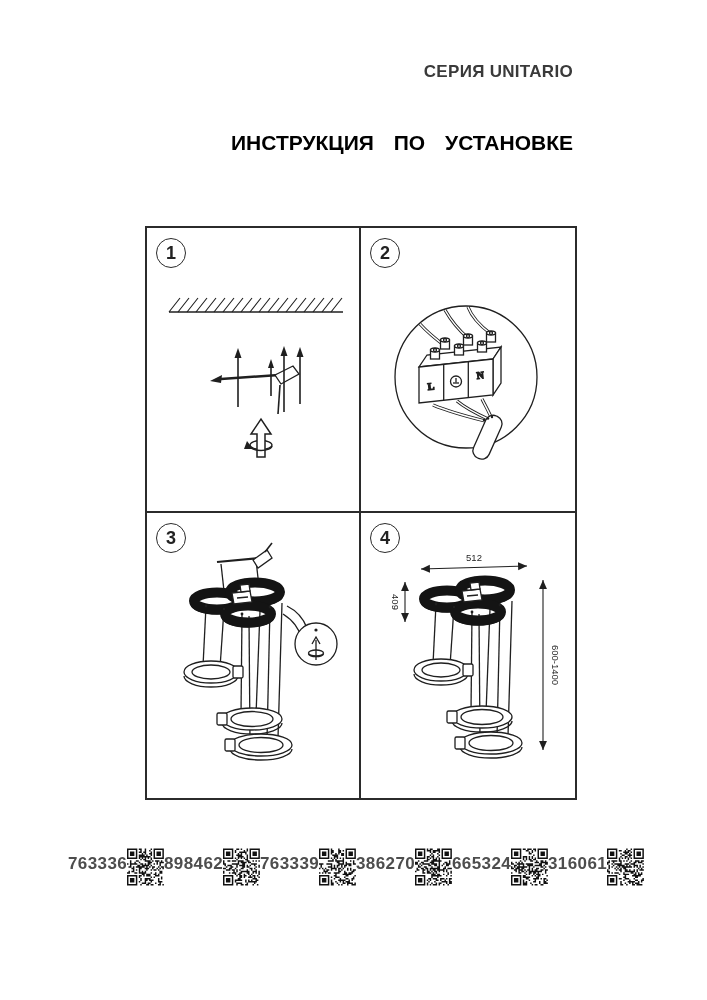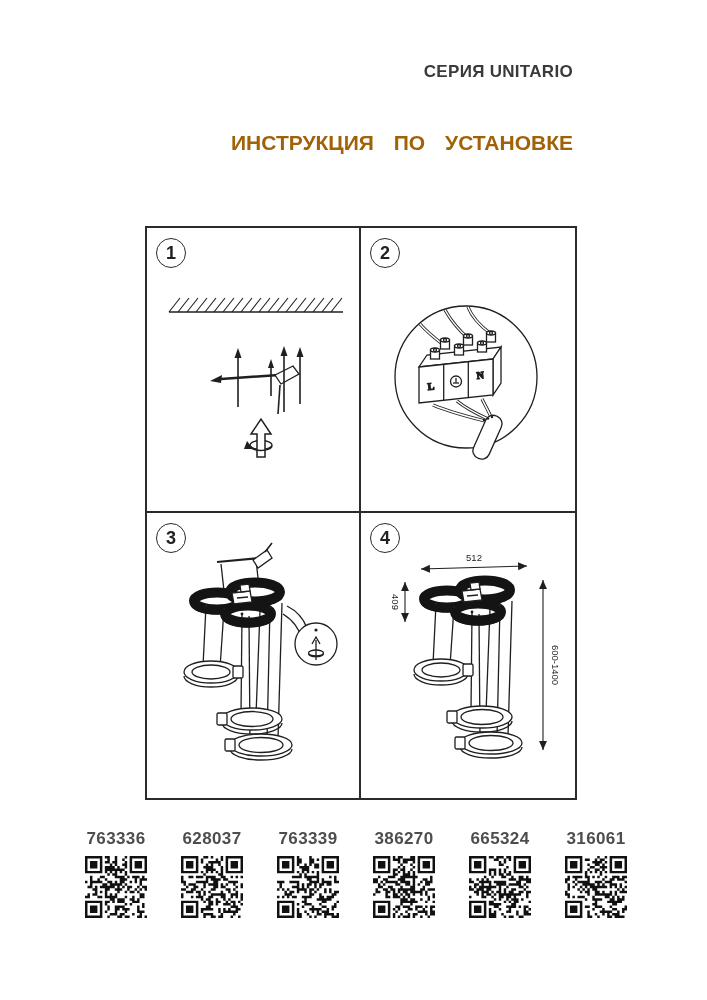--- a/index.html
+++ b/index.html
@@ -1,35 +1,35 @@
 <!DOCTYPE html>
 <html><head>
 <meta charset="utf-8">
 <style>
   html,body{margin:0;padding:0;background:#ffffff;}
   #page{position:relative;width:707px;height:1000px;background:#fff;overflow:hidden;
         font-family:"Liberation Sans",sans-serif;color:#363636;}
   .hdr{position:absolute;right:134px;top:58px;text-align:right;font-weight:bold;
        font-size:17px;line-height:28px;color:#3a3a3a;letter-spacing:.3px;}
   .title{position:absolute;right:134px;top:129px;width:342px;font-weight:bold;
-         font-size:21px;line-height:28px;color:#a16207;}
+         font-size:21px;line-height:28px;color:#000000;}
   .title div{text-align:justify;text-align-last:justify;white-space:nowrap;}
   .grid{position:absolute;left:145px;top:226px;width:428px;height:570px;
         border:2px solid #2b2b2b;display:grid;grid-template-columns:1fr 1fr;grid-template-rows:1fr 1fr;}
   .panel{position:relative;}
   .panel.cl{border-right:2px solid #2b2b2b;}
   .panel.rt{border-bottom:2px solid #2b2b2b;}
   .badge{position:absolute;left:9px;top:10px;width:28px;height:28px;border:1.7px solid #2b2b2b;
          border-radius:50%;display:flex;align-items:center;justify-content:center;
          font-size:18px;font-weight:bold;color:#222;background:#fff;z-index:2;}
   .panel > svg.draw{position:absolute;left:0;top:0;width:100%;height:100%;}
   .dim{font-size:9.5px;fill:#1f1f1f;font-family:"Liberation Sans",sans-serif;}
   .tlabel{font-size:10px;fill:#1f1f1f;font-weight:bold;font-family:"Liberation Serif",serif;}
   .artrow{position:absolute;left:68px;top:829px;width:576px;display:flex;}
-  .art{width:96px;display:flex;flex-direction:column;align-items:center;}
+  .art{width:96px;display:flex;flex-direction:row;align-items:center;}
   .anum{font-size:17px;font-weight:bold;color:#4d4d4d;letter-spacing:.4px;}
   .qr{width:62px;height:62px;margin-top:7px;}
   .hide{position:absolute;width:0;height:0;overflow:hidden;}
 </style>
 </head>
 <body>
 
 <div id="page">
 
   <svg class="hide" aria-hidden="true">
@@ -251,21 +251,21 @@
   </div>
 
   <div class="artrow">
     <div class="art">
       <div class="anum">763336</div>
       <svg class="qr" viewBox="0 0 62 62">
           <path d="M0.00 0.00h2.48v2.48h-2.48zM2.48 0.00h2.48v2.48h-2.48zM4.96 0.00h2.48v2.48h-2.48zM7.44 0.00h2.48v2.48h-2.48zM9.92 0.00h2.48v2.48h-2.48zM12.40 0.00h2.48v2.48h-2.48zM14.88 0.00h2.48v2.48h-2.48zM19.84 0.00h2.48v2.48h-2.48zM22.32 0.00h2.48v2.48h-2.48zM29.76 0.00h2.48v2.48h-2.48zM39.68 0.00h2.48v2.48h-2.48zM44.64 0.00h2.48v2.48h-2.48zM47.12 0.00h2.48v2.48h-2.48zM49.60 0.00h2.48v2.48h-2.48zM52.08 0.00h2.48v2.48h-2.48zM54.56 0.00h2.48v2.48h-2.48zM57.04 0.00h2.48v2.48h-2.48zM59.52 0.00h2.48v2.48h-2.48zM0.00 2.48h2.48v2.48h-2.48zM14.88 2.48h2.48v2.48h-2.48zM22.32 2.48h2.48v2.48h-2.48zM29.76 2.48h2.48v2.48h-2.48zM37.20 2.48h2.48v2.48h-2.48zM44.64 2.48h2.48v2.48h-2.48zM59.52 2.48h2.48v2.48h-2.48zM0.00 4.96h2.48v2.48h-2.48zM4.96 4.96h2.48v2.48h-2.48zM7.44 4.96h2.48v2.48h-2.48zM9.92 4.96h2.48v2.48h-2.48zM14.88 4.96h2.48v2.48h-2.48zM19.84 4.96h2.48v2.48h-2.48zM22.32 4.96h2.48v2.48h-2.48zM27.28 4.96h2.48v2.48h-2.48zM29.76 4.96h2.48v2.48h-2.48zM39.68 4.96h2.48v2.48h-2.48zM44.64 4.96h2.48v2.48h-2.48zM49.60 4.96h2.48v2.48h-2.48zM52.08 4.96h2.48v2.48h-2.48zM54.56 4.96h2.48v2.48h-2.48zM59.52 4.96h2.48v2.48h-2.48zM0.00 7.44h2.48v2.48h-2.48zM4.96 7.44h2.48v2.48h-2.48zM7.44 7.44h2.48v2.48h-2.48zM9.92 7.44h2.48v2.48h-2.48zM14.88 7.44h2.48v2.48h-2.48zM24.80 7.44h2.48v2.48h-2.48zM29.76 7.44h2.48v2.48h-2.48zM37.20 7.44h2.48v2.48h-2.48zM39.68 7.44h2.48v2.48h-2.48zM44.64 7.44h2.48v2.48h-2.48zM49.60 7.44h2.48v2.48h-2.48zM52.08 7.44h2.48v2.48h-2.48zM54.56 7.44h2.48v2.48h-2.48zM59.52 7.44h2.48v2.48h-2.48zM0.00 9.92h2.48v2.48h-2.48zM4.96 9.92h2.48v2.48h-2.48zM7.44 9.92h2.48v2.48h-2.48zM9.92 9.92h2.48v2.48h-2.48zM14.88 9.92h2.48v2.48h-2.48zM19.84 9.92h2.48v2.48h-2.48zM22.32 9.92h2.48v2.48h-2.48zM24.80 9.92h2.48v2.48h-2.48zM27.28 9.92h2.48v2.48h-2.48zM32.24 9.92h2.48v2.48h-2.48zM39.68 9.92h2.48v2.48h-2.48zM44.64 9.92h2.48v2.48h-2.48zM49.60 9.92h2.48v2.48h-2.48zM52.08 9.92h2.48v2.48h-2.48zM54.56 9.92h2.48v2.48h-2.48zM59.52 9.92h2.48v2.48h-2.48zM0.00 12.40h2.48v2.48h-2.48zM14.88 12.40h2.48v2.48h-2.48zM19.84 12.40h2.48v2.48h-2.48zM22.32 12.40h2.48v2.48h-2.48zM24.80 12.40h2.48v2.48h-2.48zM27.28 12.40h2.48v2.48h-2.48zM29.76 12.40h2.48v2.48h-2.48zM32.24 12.40h2.48v2.48h-2.48zM34.72 12.40h2.48v2.48h-2.48zM37.20 12.40h2.48v2.48h-2.48zM44.64 12.40h2.48v2.48h-2.48zM59.52 12.40h2.48v2.48h-2.48zM0.00 14.88h2.48v2.48h-2.48zM2.48 14.88h2.48v2.48h-2.48zM4.96 14.88h2.48v2.48h-2.48zM7.44 14.88h2.48v2.48h-2.48zM9.92 14.88h2.48v2.48h-2.48zM12.40 14.88h2.48v2.48h-2.48zM14.88 14.88h2.48v2.48h-2.48zM19.84 14.88h2.48v2.48h-2.48zM24.80 14.88h2.48v2.48h-2.48zM29.76 14.88h2.48v2.48h-2.48zM34.72 14.88h2.48v2.48h-2.48zM39.68 14.88h2.48v2.48h-2.48zM44.64 14.88h2.48v2.48h-2.48zM47.12 14.88h2.48v2.48h-2.48zM49.60 14.88h2.48v2.48h-2.48zM52.08 14.88h2.48v2.48h-2.48zM54.56 14.88h2.48v2.48h-2.48zM57.04 14.88h2.48v2.48h-2.48zM59.52 14.88h2.48v2.48h-2.48zM22.32 17.36h2.48v2.48h-2.48zM27.28 17.36h2.48v2.48h-2.48zM29.76 17.36h2.48v2.48h-2.48zM39.68 17.36h2.48v2.48h-2.48zM4.96 19.84h2.48v2.48h-2.48zM14.88 19.84h2.48v2.48h-2.48zM17.36 19.84h2.48v2.48h-2.48zM29.76 19.84h2.48v2.48h-2.48zM32.24 19.84h2.48v2.48h-2.48zM34.72 19.84h2.48v2.48h-2.48zM37.20 19.84h2.48v2.48h-2.48zM42.16 19.84h2.48v2.48h-2.48zM47.12 19.84h2.48v2.48h-2.48zM49.60 19.84h2.48v2.48h-2.48zM52.08 19.84h2.48v2.48h-2.48zM57.04 19.84h2.48v2.48h-2.48zM4.96 22.32h2.48v2.48h-2.48zM12.40 22.32h2.48v2.48h-2.48zM19.84 22.32h2.48v2.48h-2.48zM34.72 22.32h2.48v2.48h-2.48zM37.20 22.32h2.48v2.48h-2.48zM39.68 22.32h2.48v2.48h-2.48zM49.60 22.32h2.48v2.48h-2.48zM54.56 22.32h2.48v2.48h-2.48zM57.04 22.32h2.48v2.48h-2.48zM59.52 22.32h2.48v2.48h-2.48zM0.00 24.80h2.48v2.48h-2.48zM4.96 24.80h2.48v2.48h-2.48zM7.44 24.80h2.48v2.48h-2.48zM9.92 24.80h2.48v2.48h-2.48zM12.40 24.80h2.48v2.48h-2.48zM14.88 24.80h2.48v2.48h-2.48zM22.32 24.80h2.48v2.48h-2.48zM24.80 24.80h2.48v2.48h-2.48zM29.76 24.80h2.48v2.48h-2.48zM34.72 24.80h2.48v2.48h-2.48zM37.20 24.80h2.48v2.48h-2.48zM44.64 24.80h2.48v2.48h-2.48zM49.60 24.80h2.48v2.48h-2.48zM54.56 24.80h2.48v2.48h-2.48zM4.96 27.28h2.48v2.48h-2.48zM17.36 27.28h2.48v2.48h-2.48zM19.84 27.28h2.48v2.48h-2.48zM24.80 27.28h2.48v2.48h-2.48zM27.28 27.28h2.48v2.48h-2.48zM29.76 27.28h2.48v2.48h-2.48zM32.24 27.28h2.48v2.48h-2.48zM34.72 27.28h2.48v2.48h-2.48zM39.68 27.28h2.48v2.48h-2.48zM54.56 27.28h2.48v2.48h-2.48zM2.48 29.76h2.48v2.48h-2.48zM4.96 29.76h2.48v2.48h-2.48zM9.92 29.76h2.48v2.48h-2.48zM14.88 29.76h2.48v2.48h-2.48zM17.36 29.76h2.48v2.48h-2.48zM19.84 29.76h2.48v2.48h-2.48zM22.32 29.76h2.48v2.48h-2.48zM24.80 29.76h2.48v2.48h-2.48zM27.28 29.76h2.48v2.48h-2.48zM32.24 29.76h2.48v2.48h-2.48zM37.20 29.76h2.48v2.48h-2.48zM42.16 29.76h2.48v2.48h-2.48zM44.64 29.76h2.48v2.48h-2.48zM52.08 29.76h2.48v2.48h-2.48zM57.04 29.76h2.48v2.48h-2.48zM59.52 29.76h2.48v2.48h-2.48zM7.44 32.24h2.48v2.48h-2.48zM9.92 32.24h2.48v2.48h-2.48zM19.84 32.24h2.48v2.48h-2.48zM22.32 32.24h2.48v2.48h-2.48zM29.76 32.24h2.48v2.48h-2.48zM32.24 32.24h2.48v2.48h-2.48zM34.72 32.24h2.48v2.48h-2.48zM42.16 32.24h2.48v2.48h-2.48zM49.60 32.24h2.48v2.48h-2.48zM54.56 32.24h2.48v2.48h-2.48zM59.52 32.24h2.48v2.48h-2.48zM9.92 34.72h2.48v2.48h-2.48zM14.88 34.72h2.48v2.48h-2.48zM19.84 34.72h2.48v2.48h-2.48zM32.24 34.72h2.48v2.48h-2.48zM39.68 34.72h2.48v2.48h-2.48zM44.64 34.72h2.48v2.48h-2.48zM47.12 34.72h2.48v2.48h-2.48zM52.08 34.72h2.48v2.48h-2.48zM2.48 37.20h2.48v2.48h-2.48zM7.44 37.20h2.48v2.48h-2.48zM9.92 37.20h2.48v2.48h-2.48zM19.84 37.20h2.48v2.48h-2.48zM24.80 37.20h2.48v2.48h-2.48zM29.76 37.20h2.48v2.48h-2.48zM54.56 37.20h2.48v2.48h-2.48zM57.04 37.20h2.48v2.48h-2.48zM0.00 39.68h2.48v2.48h-2.48zM2.48 39.68h2.48v2.48h-2.48zM12.40 39.68h2.48v2.48h-2.48zM14.88 39.68h2.48v2.48h-2.48zM19.84 39.68h2.48v2.48h-2.48zM22.32 39.68h2.48v2.48h-2.48zM24.80 39.68h2.48v2.48h-2.48zM27.28 39.68h2.48v2.48h-2.48zM29.76 39.68h2.48v2.48h-2.48zM39.68 39.68h2.48v2.48h-2.48zM47.12 39.68h2.48v2.48h-2.48zM54.56 39.68h2.48v2.48h-2.48zM57.04 39.68h2.48v2.48h-2.48zM24.80 42.16h2.48v2.48h-2.48zM27.28 42.16h2.48v2.48h-2.48zM32.24 42.16h2.48v2.48h-2.48zM34.72 42.16h2.48v2.48h-2.48zM37.20 42.16h2.48v2.48h-2.48zM44.64 42.16h2.48v2.48h-2.48zM47.12 42.16h2.48v2.48h-2.48zM52.08 42.16h2.48v2.48h-2.48zM0.00 44.64h2.48v2.48h-2.48zM2.48 44.64h2.48v2.48h-2.48zM4.96 44.64h2.48v2.48h-2.48zM7.44 44.64h2.48v2.48h-2.48zM9.92 44.64h2.48v2.48h-2.48zM12.40 44.64h2.48v2.48h-2.48zM14.88 44.64h2.48v2.48h-2.48zM19.84 44.64h2.48v2.48h-2.48zM22.32 44.64h2.48v2.48h-2.48zM27.28 44.64h2.48v2.48h-2.48zM32.24 44.64h2.48v2.48h-2.48zM34.72 44.64h2.48v2.48h-2.48zM37.20 44.64h2.48v2.48h-2.48zM47.12 44.64h2.48v2.48h-2.48zM49.60 44.64h2.48v2.48h-2.48zM52.08 44.64h2.48v2.48h-2.48zM0.00 47.12h2.48v2.48h-2.48zM14.88 47.12h2.48v2.48h-2.48zM19.84 47.12h2.48v2.48h-2.48zM39.68 47.12h2.48v2.48h-2.48zM44.64 47.12h2.48v2.48h-2.48zM57.04 47.12h2.48v2.48h-2.48zM0.00 49.60h2.48v2.48h-2.48zM4.96 49.60h2.48v2.48h-2.48zM7.44 49.60h2.48v2.48h-2.48zM9.92 49.60h2.48v2.48h-2.48zM14.88 49.60h2.48v2.48h-2.48zM22.32 49.60h2.48v2.48h-2.48zM29.76 49.60h2.48v2.48h-2.48zM32.24 49.60h2.48v2.48h-2.48zM34.72 49.60h2.48v2.48h-2.48zM37.20 49.60h2.48v2.48h-2.48zM52.08 49.60h2.48v2.48h-2.48zM57.04 49.60h2.48v2.48h-2.48zM0.00 52.08h2.48v2.48h-2.48zM4.96 52.08h2.48v2.48h-2.48zM7.44 52.08h2.48v2.48h-2.48zM9.92 52.08h2.48v2.48h-2.48zM14.88 52.08h2.48v2.48h-2.48zM22.32 52.08h2.48v2.48h-2.48zM29.76 52.08h2.48v2.48h-2.48zM32.24 52.08h2.48v2.48h-2.48zM37.20 52.08h2.48v2.48h-2.48zM39.68 52.08h2.48v2.48h-2.48zM42.16 52.08h2.48v2.48h-2.48zM52.08 52.08h2.48v2.48h-2.48zM0.00 54.56h2.48v2.48h-2.48zM4.96 54.56h2.48v2.48h-2.48zM7.44 54.56h2.48v2.48h-2.48zM9.92 54.56h2.48v2.48h-2.48zM14.88 54.56h2.48v2.48h-2.48zM19.84 54.56h2.48v2.48h-2.48zM29.76 54.56h2.48v2.48h-2.48zM39.68 54.56h2.48v2.48h-2.48zM52.08 54.56h2.48v2.48h-2.48zM54.56 54.56h2.48v2.48h-2.48zM57.04 54.56h2.48v2.48h-2.48zM0.00 57.04h2.48v2.48h-2.48zM14.88 57.04h2.48v2.48h-2.48zM24.80 57.04h2.48v2.48h-2.48zM27.28 57.04h2.48v2.48h-2.48zM29.76 57.04h2.48v2.48h-2.48zM34.72 57.04h2.48v2.48h-2.48zM37.20 57.04h2.48v2.48h-2.48zM47.12 57.04h2.48v2.48h-2.48zM54.56 57.04h2.48v2.48h-2.48zM0.00 59.52h2.48v2.48h-2.48zM2.48 59.52h2.48v2.48h-2.48zM4.96 59.52h2.48v2.48h-2.48zM7.44 59.52h2.48v2.48h-2.48zM9.92 59.52h2.48v2.48h-2.48zM12.40 59.52h2.48v2.48h-2.48zM14.88 59.52h2.48v2.48h-2.48zM22.32 59.52h2.48v2.48h-2.48zM32.24 59.52h2.48v2.48h-2.48zM34.72 59.52h2.48v2.48h-2.48zM39.68 59.52h2.48v2.48h-2.48zM42.16 59.52h2.48v2.48h-2.48zM52.08 59.52h2.48v2.48h-2.48zM54.56 59.52h2.48v2.48h-2.48zM59.52 59.52h2.48v2.48h-2.48z" fill="#111111"></path>
         </svg>
     </div>
     <div class="art">
-      <div class="anum">628037</div>
+      <div class="anum">898462</div>
       <svg class="qr" viewBox="0 0 62 62">
           <path d="M0.00 0.00h2.48v2.48h-2.48zM2.48 0.00h2.48v2.48h-2.48zM4.96 0.00h2.48v2.48h-2.48zM7.44 0.00h2.48v2.48h-2.48zM9.92 0.00h2.48v2.48h-2.48zM12.40 0.00h2.48v2.48h-2.48zM14.88 0.00h2.48v2.48h-2.48zM22.32 0.00h2.48v2.48h-2.48zM24.80 0.00h2.48v2.48h-2.48zM29.76 0.00h2.48v2.48h-2.48zM39.68 0.00h2.48v2.48h-2.48zM44.64 0.00h2.48v2.48h-2.48zM47.12 0.00h2.48v2.48h-2.48zM49.60 0.00h2.48v2.48h-2.48zM52.08 0.00h2.48v2.48h-2.48zM54.56 0.00h2.48v2.48h-2.48zM57.04 0.00h2.48v2.48h-2.48zM59.52 0.00h2.48v2.48h-2.48zM0.00 2.48h2.48v2.48h-2.48zM14.88 2.48h2.48v2.48h-2.48zM19.84 2.48h2.48v2.48h-2.48zM34.72 2.48h2.48v2.48h-2.48zM39.68 2.48h2.48v2.48h-2.48zM44.64 2.48h2.48v2.48h-2.48zM59.52 2.48h2.48v2.48h-2.48zM0.00 4.96h2.48v2.48h-2.48zM4.96 4.96h2.48v2.48h-2.48zM7.44 4.96h2.48v2.48h-2.48zM9.92 4.96h2.48v2.48h-2.48zM14.88 4.96h2.48v2.48h-2.48zM19.84 4.96h2.48v2.48h-2.48zM27.28 4.96h2.48v2.48h-2.48zM29.76 4.96h2.48v2.48h-2.48zM32.24 4.96h2.48v2.48h-2.48zM34.72 4.96h2.48v2.48h-2.48zM37.20 4.96h2.48v2.48h-2.48zM44.64 4.96h2.48v2.48h-2.48zM49.60 4.96h2.48v2.48h-2.48zM52.08 4.96h2.48v2.48h-2.48zM54.56 4.96h2.48v2.48h-2.48zM59.52 4.96h2.48v2.48h-2.48zM0.00 7.44h2.48v2.48h-2.48zM4.96 7.44h2.48v2.48h-2.48zM7.44 7.44h2.48v2.48h-2.48zM9.92 7.44h2.48v2.48h-2.48zM14.88 7.44h2.48v2.48h-2.48zM24.80 7.44h2.48v2.48h-2.48zM29.76 7.44h2.48v2.48h-2.48zM37.20 7.44h2.48v2.48h-2.48zM44.64 7.44h2.48v2.48h-2.48zM49.60 7.44h2.48v2.48h-2.48zM52.08 7.44h2.48v2.48h-2.48zM54.56 7.44h2.48v2.48h-2.48zM59.52 7.44h2.48v2.48h-2.48zM0.00 9.92h2.48v2.48h-2.48zM4.96 9.92h2.48v2.48h-2.48zM7.44 9.92h2.48v2.48h-2.48zM9.92 9.92h2.48v2.48h-2.48zM14.88 9.92h2.48v2.48h-2.48zM22.32 9.92h2.48v2.48h-2.48zM24.80 9.92h2.48v2.48h-2.48zM27.28 9.92h2.48v2.48h-2.48zM29.76 9.92h2.48v2.48h-2.48zM39.68 9.92h2.48v2.48h-2.48zM44.64 9.92h2.48v2.48h-2.48zM49.60 9.92h2.48v2.48h-2.48zM52.08 9.92h2.48v2.48h-2.48zM54.56 9.92h2.48v2.48h-2.48zM59.52 9.92h2.48v2.48h-2.48zM0.00 12.40h2.48v2.48h-2.48zM14.88 12.40h2.48v2.48h-2.48zM24.80 12.40h2.48v2.48h-2.48zM27.28 12.40h2.48v2.48h-2.48zM29.76 12.40h2.48v2.48h-2.48zM32.24 12.40h2.48v2.48h-2.48zM39.68 12.40h2.48v2.48h-2.48zM44.64 12.40h2.48v2.48h-2.48zM59.52 12.40h2.48v2.48h-2.48zM0.00 14.88h2.48v2.48h-2.48zM2.48 14.88h2.48v2.48h-2.48zM4.96 14.88h2.48v2.48h-2.48zM7.44 14.88h2.48v2.48h-2.48zM9.92 14.88h2.48v2.48h-2.48zM12.40 14.88h2.48v2.48h-2.48zM14.88 14.88h2.48v2.48h-2.48zM19.84 14.88h2.48v2.48h-2.48zM24.80 14.88h2.48v2.48h-2.48zM29.76 14.88h2.48v2.48h-2.48zM34.72 14.88h2.48v2.48h-2.48zM39.68 14.88h2.48v2.48h-2.48zM44.64 14.88h2.48v2.48h-2.48zM47.12 14.88h2.48v2.48h-2.48zM49.60 14.88h2.48v2.48h-2.48zM52.08 14.88h2.48v2.48h-2.48zM54.56 14.88h2.48v2.48h-2.48zM57.04 14.88h2.48v2.48h-2.48zM59.52 14.88h2.48v2.48h-2.48zM22.32 17.36h2.48v2.48h-2.48zM37.20 17.36h2.48v2.48h-2.48zM39.68 17.36h2.48v2.48h-2.48zM0.00 19.84h2.48v2.48h-2.48zM7.44 19.84h2.48v2.48h-2.48zM9.92 19.84h2.48v2.48h-2.48zM14.88 19.84h2.48v2.48h-2.48zM17.36 19.84h2.48v2.48h-2.48zM19.84 19.84h2.48v2.48h-2.48zM24.80 19.84h2.48v2.48h-2.48zM27.28 19.84h2.48v2.48h-2.48zM29.76 19.84h2.48v2.48h-2.48zM32.24 19.84h2.48v2.48h-2.48zM39.68 19.84h2.48v2.48h-2.48zM42.16 19.84h2.48v2.48h-2.48zM49.60 19.84h2.48v2.48h-2.48zM54.56 19.84h2.48v2.48h-2.48zM59.52 19.84h2.48v2.48h-2.48zM0.00 22.32h2.48v2.48h-2.48zM24.80 22.32h2.48v2.48h-2.48zM29.76 22.32h2.48v2.48h-2.48zM32.24 22.32h2.48v2.48h-2.48zM34.72 22.32h2.48v2.48h-2.48zM37.20 22.32h2.48v2.48h-2.48zM42.16 22.32h2.48v2.48h-2.48zM44.64 22.32h2.48v2.48h-2.48zM0.00 24.80h2.48v2.48h-2.48zM2.48 24.80h2.48v2.48h-2.48zM14.88 24.80h2.48v2.48h-2.48zM17.36 24.80h2.48v2.48h-2.48zM19.84 24.80h2.48v2.48h-2.48zM22.32 24.80h2.48v2.48h-2.48zM24.80 24.80h2.48v2.48h-2.48zM32.24 24.80h2.48v2.48h-2.48zM34.72 24.80h2.48v2.48h-2.48zM47.12 24.80h2.48v2.48h-2.48zM49.60 24.80h2.48v2.48h-2.48zM52.08 24.80h2.48v2.48h-2.48zM54.56 24.80h2.48v2.48h-2.48zM2.48 27.28h2.48v2.48h-2.48zM7.44 27.28h2.48v2.48h-2.48zM9.92 27.28h2.48v2.48h-2.48zM12.40 27.28h2.48v2.48h-2.48zM22.32 27.28h2.48v2.48h-2.48zM27.28 27.28h2.48v2.48h-2.48zM29.76 27.28h2.48v2.48h-2.48zM32.24 27.28h2.48v2.48h-2.48zM34.72 27.28h2.48v2.48h-2.48zM39.68 27.28h2.48v2.48h-2.48zM44.64 27.28h2.48v2.48h-2.48zM52.08 27.28h2.48v2.48h-2.48zM59.52 27.28h2.48v2.48h-2.48zM4.96 29.76h2.48v2.48h-2.48zM12.40 29.76h2.48v2.48h-2.48zM14.88 29.76h2.48v2.48h-2.48zM22.32 29.76h2.48v2.48h-2.48zM32.24 29.76h2.48v2.48h-2.48zM34.72 29.76h2.48v2.48h-2.48zM39.68 29.76h2.48v2.48h-2.48zM42.16 29.76h2.48v2.48h-2.48zM54.56 29.76h2.48v2.48h-2.48zM59.52 29.76h2.48v2.48h-2.48zM0.00 32.24h2.48v2.48h-2.48zM2.48 32.24h2.48v2.48h-2.48zM9.92 32.24h2.48v2.48h-2.48zM12.40 32.24h2.48v2.48h-2.48zM19.84 32.24h2.48v2.48h-2.48zM29.76 32.24h2.48v2.48h-2.48zM32.24 32.24h2.48v2.48h-2.48zM44.64 32.24h2.48v2.48h-2.48zM47.12 32.24h2.48v2.48h-2.48zM52.08 32.24h2.48v2.48h-2.48zM4.96 34.72h2.48v2.48h-2.48zM7.44 34.72h2.48v2.48h-2.48zM9.92 34.72h2.48v2.48h-2.48zM14.88 34.72h2.48v2.48h-2.48zM17.36 34.72h2.48v2.48h-2.48zM22.32 34.72h2.48v2.48h-2.48zM27.28 34.72h2.48v2.48h-2.48zM39.68 34.72h2.48v2.48h-2.48zM47.12 34.72h2.48v2.48h-2.48zM54.56 34.72h2.48v2.48h-2.48zM0.00 37.20h2.48v2.48h-2.48zM17.36 37.20h2.48v2.48h-2.48zM22.32 37.20h2.48v2.48h-2.48zM29.76 37.20h2.48v2.48h-2.48zM32.24 37.20h2.48v2.48h-2.48zM34.72 37.20h2.48v2.48h-2.48zM37.20 37.20h2.48v2.48h-2.48zM39.68 37.20h2.48v2.48h-2.48zM42.16 37.20h2.48v2.48h-2.48zM49.60 37.20h2.48v2.48h-2.48zM52.08 37.20h2.48v2.48h-2.48zM54.56 37.20h2.48v2.48h-2.48zM59.52 37.20h2.48v2.48h-2.48zM0.00 39.68h2.48v2.48h-2.48zM9.92 39.68h2.48v2.48h-2.48zM14.88 39.68h2.48v2.48h-2.48zM17.36 39.68h2.48v2.48h-2.48zM19.84 39.68h2.48v2.48h-2.48zM27.28 39.68h2.48v2.48h-2.48zM29.76 39.68h2.48v2.48h-2.48zM39.68 39.68h2.48v2.48h-2.48zM42.16 39.68h2.48v2.48h-2.48zM49.60 39.68h2.48v2.48h-2.48zM54.56 39.68h2.48v2.48h-2.48zM59.52 39.68h2.48v2.48h-2.48zM19.84 42.16h2.48v2.48h-2.48zM24.80 42.16h2.48v2.48h-2.48zM27.28 42.16h2.48v2.48h-2.48zM34.72 42.16h2.48v2.48h-2.48zM42.16 42.16h2.48v2.48h-2.48zM47.12 42.16h2.48v2.48h-2.48zM59.52 42.16h2.48v2.48h-2.48zM0.00 44.64h2.48v2.48h-2.48zM2.48 44.64h2.48v2.48h-2.48zM4.96 44.64h2.48v2.48h-2.48zM7.44 44.64h2.48v2.48h-2.48zM9.92 44.64h2.48v2.48h-2.48zM12.40 44.64h2.48v2.48h-2.48zM14.88 44.64h2.48v2.48h-2.48zM22.32 44.64h2.48v2.48h-2.48zM27.28 44.64h2.48v2.48h-2.48zM29.76 44.64h2.48v2.48h-2.48zM34.72 44.64h2.48v2.48h-2.48zM37.20 44.64h2.48v2.48h-2.48zM44.64 44.64h2.48v2.48h-2.48zM49.60 44.64h2.48v2.48h-2.48zM52.08 44.64h2.48v2.48h-2.48zM57.04 44.64h2.48v2.48h-2.48zM0.00 47.12h2.48v2.48h-2.48zM14.88 47.12h2.48v2.48h-2.48zM27.28 47.12h2.48v2.48h-2.48zM29.76 47.12h2.48v2.48h-2.48zM34.72 47.12h2.48v2.48h-2.48zM42.16 47.12h2.48v2.48h-2.48zM44.64 47.12h2.48v2.48h-2.48zM47.12 47.12h2.48v2.48h-2.48zM52.08 47.12h2.48v2.48h-2.48zM59.52 47.12h2.48v2.48h-2.48zM0.00 49.60h2.48v2.48h-2.48zM4.96 49.60h2.48v2.48h-2.48zM7.44 49.60h2.48v2.48h-2.48zM9.92 49.60h2.48v2.48h-2.48zM14.88 49.60h2.48v2.48h-2.48zM24.80 49.60h2.48v2.48h-2.48zM27.28 49.60h2.48v2.48h-2.48zM49.60 49.60h2.48v2.48h-2.48zM52.08 49.60h2.48v2.48h-2.48zM54.56 49.60h2.48v2.48h-2.48zM0.00 52.08h2.48v2.48h-2.48zM4.96 52.08h2.48v2.48h-2.48zM7.44 52.08h2.48v2.48h-2.48zM9.92 52.08h2.48v2.48h-2.48zM14.88 52.08h2.48v2.48h-2.48zM19.84 52.08h2.48v2.48h-2.48zM22.32 52.08h2.48v2.48h-2.48zM24.80 52.08h2.48v2.48h-2.48zM27.28 52.08h2.48v2.48h-2.48zM29.76 52.08h2.48v2.48h-2.48zM37.20 52.08h2.48v2.48h-2.48zM42.16 52.08h2.48v2.48h-2.48zM47.12 52.08h2.48v2.48h-2.48zM54.56 52.08h2.48v2.48h-2.48zM57.04 52.08h2.48v2.48h-2.48zM0.00 54.56h2.48v2.48h-2.48zM4.96 54.56h2.48v2.48h-2.48zM7.44 54.56h2.48v2.48h-2.48zM9.92 54.56h2.48v2.48h-2.48zM14.88 54.56h2.48v2.48h-2.48zM19.84 54.56h2.48v2.48h-2.48zM37.20 54.56h2.48v2.48h-2.48zM42.16 54.56h2.48v2.48h-2.48zM44.64 54.56h2.48v2.48h-2.48zM47.12 54.56h2.48v2.48h-2.48zM49.60 54.56h2.48v2.48h-2.48zM52.08 54.56h2.48v2.48h-2.48zM54.56 54.56h2.48v2.48h-2.48zM0.00 57.04h2.48v2.48h-2.48zM14.88 57.04h2.48v2.48h-2.48zM22.32 57.04h2.48v2.48h-2.48zM24.80 57.04h2.48v2.48h-2.48zM27.28 57.04h2.48v2.48h-2.48zM29.76 57.04h2.48v2.48h-2.48zM39.68 57.04h2.48v2.48h-2.48zM52.08 57.04h2.48v2.48h-2.48zM0.00 59.52h2.48v2.48h-2.48zM2.48 59.52h2.48v2.48h-2.48zM4.96 59.52h2.48v2.48h-2.48zM7.44 59.52h2.48v2.48h-2.48zM9.92 59.52h2.48v2.48h-2.48zM12.40 59.52h2.48v2.48h-2.48zM14.88 59.52h2.48v2.48h-2.48zM22.32 59.52h2.48v2.48h-2.48zM29.76 59.52h2.48v2.48h-2.48zM32.24 59.52h2.48v2.48h-2.48zM37.20 59.52h2.48v2.48h-2.48zM39.68 59.52h2.48v2.48h-2.48zM49.60 59.52h2.48v2.48h-2.48zM57.04 59.52h2.48v2.48h-2.48z" fill="#111111"></path>
         </svg>
     </div>
     <div class="art">
       <div class="anum">763339</div>
       <svg class="qr" viewBox="0 0 62 62">
           <path d="M0.00 0.00h2.48v2.48h-2.48zM2.48 0.00h2.48v2.48h-2.48zM4.96 0.00h2.48v2.48h-2.48zM7.44 0.00h2.48v2.48h-2.48zM9.92 0.00h2.48v2.48h-2.48zM12.40 0.00h2.48v2.48h-2.48zM14.88 0.00h2.48v2.48h-2.48zM19.84 0.00h2.48v2.48h-2.48zM32.24 0.00h2.48v2.48h-2.48zM44.64 0.00h2.48v2.48h-2.48zM47.12 0.00h2.48v2.48h-2.48zM49.60 0.00h2.48v2.48h-2.48zM52.08 0.00h2.48v2.48h-2.48zM54.56 0.00h2.48v2.48h-2.48zM57.04 0.00h2.48v2.48h-2.48zM59.52 0.00h2.48v2.48h-2.48zM0.00 2.48h2.48v2.48h-2.48zM14.88 2.48h2.48v2.48h-2.48zM19.84 2.48h2.48v2.48h-2.48zM22.32 2.48h2.48v2.48h-2.48zM32.24 2.48h2.48v2.48h-2.48zM34.72 2.48h2.48v2.48h-2.48zM39.68 2.48h2.48v2.48h-2.48zM44.64 2.48h2.48v2.48h-2.48zM59.52 2.48h2.48v2.48h-2.48zM0.00 4.96h2.48v2.48h-2.48zM4.96 4.96h2.48v2.48h-2.48zM7.44 4.96h2.48v2.48h-2.48zM9.92 4.96h2.48v2.48h-2.48zM14.88 4.96h2.48v2.48h-2.48zM19.84 4.96h2.48v2.48h-2.48zM22.32 4.96h2.48v2.48h-2.48zM32.24 4.96h2.48v2.48h-2.48zM34.72 4.96h2.48v2.48h-2.48zM44.64 4.96h2.48v2.48h-2.48zM49.60 4.96h2.48v2.48h-2.48zM52.08 4.96h2.48v2.48h-2.48zM54.56 4.96h2.48v2.48h-2.48zM59.52 4.96h2.48v2.48h-2.48zM0.00 7.44h2.48v2.48h-2.48zM4.96 7.44h2.48v2.48h-2.48zM7.44 7.44h2.48v2.48h-2.48zM9.92 7.44h2.48v2.48h-2.48zM14.88 7.44h2.48v2.48h-2.48zM19.84 7.44h2.48v2.48h-2.48zM27.28 7.44h2.48v2.48h-2.48zM32.24 7.44h2.48v2.48h-2.48zM37.20 7.44h2.48v2.48h-2.48zM39.68 7.44h2.48v2.48h-2.48zM44.64 7.44h2.48v2.48h-2.48zM49.60 7.44h2.48v2.48h-2.48zM52.08 7.44h2.48v2.48h-2.48zM54.56 7.44h2.48v2.48h-2.48zM59.52 7.44h2.48v2.48h-2.48zM0.00 9.92h2.48v2.48h-2.48zM4.96 9.92h2.48v2.48h-2.48zM7.44 9.92h2.48v2.48h-2.48zM9.92 9.92h2.48v2.48h-2.48zM14.88 9.92h2.48v2.48h-2.48zM22.32 9.92h2.48v2.48h-2.48zM24.80 9.92h2.48v2.48h-2.48zM27.28 9.92h2.48v2.48h-2.48zM29.76 9.92h2.48v2.48h-2.48zM37.20 9.92h2.48v2.48h-2.48zM39.68 9.92h2.48v2.48h-2.48zM44.64 9.92h2.48v2.48h-2.48zM49.60 9.92h2.48v2.48h-2.48zM52.08 9.92h2.48v2.48h-2.48zM54.56 9.92h2.48v2.48h-2.48zM59.52 9.92h2.48v2.48h-2.48zM0.00 12.40h2.48v2.48h-2.48zM14.88 12.40h2.48v2.48h-2.48zM24.80 12.40h2.48v2.48h-2.48zM27.28 12.40h2.48v2.48h-2.48zM29.76 12.40h2.48v2.48h-2.48zM44.64 12.40h2.48v2.48h-2.48zM59.52 12.40h2.48v2.48h-2.48zM0.00 14.88h2.48v2.48h-2.48zM2.48 14.88h2.48v2.48h-2.48zM4.96 14.88h2.48v2.48h-2.48zM7.44 14.88h2.48v2.48h-2.48zM9.92 14.88h2.48v2.48h-2.48zM12.40 14.88h2.48v2.48h-2.48zM14.88 14.88h2.48v2.48h-2.48zM19.84 14.88h2.48v2.48h-2.48zM24.80 14.88h2.48v2.48h-2.48zM29.76 14.88h2.48v2.48h-2.48zM34.72 14.88h2.48v2.48h-2.48zM39.68 14.88h2.48v2.48h-2.48zM44.64 14.88h2.48v2.48h-2.48zM47.12 14.88h2.48v2.48h-2.48zM49.60 14.88h2.48v2.48h-2.48zM52.08 14.88h2.48v2.48h-2.48zM54.56 14.88h2.48v2.48h-2.48zM57.04 14.88h2.48v2.48h-2.48zM59.52 14.88h2.48v2.48h-2.48zM22.32 17.36h2.48v2.48h-2.48zM27.28 17.36h2.48v2.48h-2.48zM39.68 17.36h2.48v2.48h-2.48zM14.88 19.84h2.48v2.48h-2.48zM17.36 19.84h2.48v2.48h-2.48zM19.84 19.84h2.48v2.48h-2.48zM22.32 19.84h2.48v2.48h-2.48zM27.28 19.84h2.48v2.48h-2.48zM29.76 19.84h2.48v2.48h-2.48zM32.24 19.84h2.48v2.48h-2.48zM34.72 19.84h2.48v2.48h-2.48zM37.20 19.84h2.48v2.48h-2.48zM39.68 19.84h2.48v2.48h-2.48zM52.08 19.84h2.48v2.48h-2.48zM57.04 19.84h2.48v2.48h-2.48zM29.76 22.32h2.48v2.48h-2.48zM32.24 22.32h2.48v2.48h-2.48zM39.68 22.32h2.48v2.48h-2.48zM44.64 22.32h2.48v2.48h-2.48zM57.04 22.32h2.48v2.48h-2.48zM0.00 24.80h2.48v2.48h-2.48zM2.48 24.80h2.48v2.48h-2.48zM4.96 24.80h2.48v2.48h-2.48zM12.40 24.80h2.48v2.48h-2.48zM14.88 24.80h2.48v2.48h-2.48zM17.36 24.80h2.48v2.48h-2.48zM19.84 24.80h2.48v2.48h-2.48zM32.24 24.80h2.48v2.48h-2.48zM34.72 24.80h2.48v2.48h-2.48zM37.20 24.80h2.48v2.48h-2.48zM39.68 24.80h2.48v2.48h-2.48zM44.64 24.80h2.48v2.48h-2.48zM47.12 24.80h2.48v2.48h-2.48zM49.60 24.80h2.48v2.48h-2.48zM52.08 24.80h2.48v2.48h-2.48zM57.04 24.80h2.48v2.48h-2.48zM59.52 24.80h2.48v2.48h-2.48zM2.48 27.28h2.48v2.48h-2.48zM19.84 27.28h2.48v2.48h-2.48zM24.80 27.28h2.48v2.48h-2.48zM29.76 27.28h2.48v2.48h-2.48zM32.24 27.28h2.48v2.48h-2.48zM37.20 27.28h2.48v2.48h-2.48zM42.16 27.28h2.48v2.48h-2.48zM44.64 27.28h2.48v2.48h-2.48zM49.60 27.28h2.48v2.48h-2.48zM52.08 27.28h2.48v2.48h-2.48zM2.48 29.76h2.48v2.48h-2.48zM14.88 29.76h2.48v2.48h-2.48zM17.36 29.76h2.48v2.48h-2.48zM19.84 29.76h2.48v2.48h-2.48zM24.80 29.76h2.48v2.48h-2.48zM29.76 29.76h2.48v2.48h-2.48zM37.20 29.76h2.48v2.48h-2.48zM42.16 29.76h2.48v2.48h-2.48zM0.00 32.24h2.48v2.48h-2.48zM4.96 32.24h2.48v2.48h-2.48zM9.92 32.24h2.48v2.48h-2.48zM19.84 32.24h2.48v2.48h-2.48zM22.32 32.24h2.48v2.48h-2.48zM24.80 32.24h2.48v2.48h-2.48zM27.28 32.24h2.48v2.48h-2.48zM32.24 32.24h2.48v2.48h-2.48zM34.72 32.24h2.48v2.48h-2.48zM39.68 32.24h2.48v2.48h-2.48zM47.12 32.24h2.48v2.48h-2.48zM52.08 32.24h2.48v2.48h-2.48zM7.44 34.72h2.48v2.48h-2.48zM12.40 34.72h2.48v2.48h-2.48zM14.88 34.72h2.48v2.48h-2.48zM19.84 34.72h2.48v2.48h-2.48zM27.28 34.72h2.48v2.48h-2.48zM32.24 34.72h2.48v2.48h-2.48zM37.20 34.72h2.48v2.48h-2.48zM47.12 34.72h2.48v2.48h-2.48zM52.08 34.72h2.48v2.48h-2.48zM57.04 34.72h2.48v2.48h-2.48zM59.52 34.72h2.48v2.48h-2.48zM7.44 37.20h2.48v2.48h-2.48zM9.92 37.20h2.48v2.48h-2.48zM12.40 37.20h2.48v2.48h-2.48zM32.24 37.20h2.48v2.48h-2.48zM34.72 37.20h2.48v2.48h-2.48zM42.16 37.20h2.48v2.48h-2.48zM54.56 37.20h2.48v2.48h-2.48zM57.04 37.20h2.48v2.48h-2.48zM0.00 39.68h2.48v2.48h-2.48zM4.96 39.68h2.48v2.48h-2.48zM9.92 39.68h2.48v2.48h-2.48zM14.88 39.68h2.48v2.48h-2.48zM17.36 39.68h2.48v2.48h-2.48zM24.80 39.68h2.48v2.48h-2.48zM27.28 39.68h2.48v2.48h-2.48zM29.76 39.68h2.48v2.48h-2.48zM32.24 39.68h2.48v2.48h-2.48zM42.16 39.68h2.48v2.48h-2.48zM44.64 39.68h2.48v2.48h-2.48zM49.60 39.68h2.48v2.48h-2.48zM52.08 39.68h2.48v2.48h-2.48zM54.56 39.68h2.48v2.48h-2.48zM27.28 42.16h2.48v2.48h-2.48zM39.68 42.16h2.48v2.48h-2.48zM42.16 42.16h2.48v2.48h-2.48zM44.64 42.16h2.48v2.48h-2.48zM47.12 42.16h2.48v2.48h-2.48zM49.60 42.16h2.48v2.48h-2.48zM52.08 42.16h2.48v2.48h-2.48zM0.00 44.64h2.48v2.48h-2.48zM2.48 44.64h2.48v2.48h-2.48zM4.96 44.64h2.48v2.48h-2.48zM7.44 44.64h2.48v2.48h-2.48zM9.92 44.64h2.48v2.48h-2.48zM12.40 44.64h2.48v2.48h-2.48zM14.88 44.64h2.48v2.48h-2.48zM24.80 44.64h2.48v2.48h-2.48zM27.28 44.64h2.48v2.48h-2.48zM44.64 44.64h2.48v2.48h-2.48zM47.12 44.64h2.48v2.48h-2.48zM59.52 44.64h2.48v2.48h-2.48zM0.00 47.12h2.48v2.48h-2.48zM14.88 47.12h2.48v2.48h-2.48zM19.84 47.12h2.48v2.48h-2.48zM27.28 47.12h2.48v2.48h-2.48zM29.76 47.12h2.48v2.48h-2.48zM32.24 47.12h2.48v2.48h-2.48zM42.16 47.12h2.48v2.48h-2.48zM57.04 47.12h2.48v2.48h-2.48zM0.00 49.60h2.48v2.48h-2.48zM4.96 49.60h2.48v2.48h-2.48zM7.44 49.60h2.48v2.48h-2.48zM9.92 49.60h2.48v2.48h-2.48zM14.88 49.60h2.48v2.48h-2.48zM24.80 49.60h2.48v2.48h-2.48zM34.72 49.60h2.48v2.48h-2.48zM44.64 49.60h2.48v2.48h-2.48zM47.12 49.60h2.48v2.48h-2.48zM54.56 49.60h2.48v2.48h-2.48zM57.04 49.60h2.48v2.48h-2.48zM0.00 52.08h2.48v2.48h-2.48zM4.96 52.08h2.48v2.48h-2.48zM7.44 52.08h2.48v2.48h-2.48zM9.92 52.08h2.48v2.48h-2.48zM14.88 52.08h2.48v2.48h-2.48zM19.84 52.08h2.48v2.48h-2.48zM32.24 52.08h2.48v2.48h-2.48zM34.72 52.08h2.48v2.48h-2.48zM37.20 52.08h2.48v2.48h-2.48zM39.68 52.08h2.48v2.48h-2.48zM42.16 52.08h2.48v2.48h-2.48zM49.60 52.08h2.48v2.48h-2.48zM54.56 52.08h2.48v2.48h-2.48zM0.00 54.56h2.48v2.48h-2.48zM4.96 54.56h2.48v2.48h-2.48zM7.44 54.56h2.48v2.48h-2.48zM9.92 54.56h2.48v2.48h-2.48zM14.88 54.56h2.48v2.48h-2.48zM19.84 54.56h2.48v2.48h-2.48zM27.28 54.56h2.48v2.48h-2.48zM34.72 54.56h2.48v2.48h-2.48zM39.68 54.56h2.48v2.48h-2.48zM44.64 54.56h2.48v2.48h-2.48zM47.12 54.56h2.48v2.48h-2.48zM49.60 54.56h2.48v2.48h-2.48zM0.00 57.04h2.48v2.48h-2.48zM14.88 57.04h2.48v2.48h-2.48zM19.84 57.04h2.48v2.48h-2.48zM22.32 57.04h2.48v2.48h-2.48zM29.76 57.04h2.48v2.48h-2.48zM39.68 57.04h2.48v2.48h-2.48zM42.16 57.04h2.48v2.48h-2.48zM47.12 57.04h2.48v2.48h-2.48zM49.60 57.04h2.48v2.48h-2.48zM52.08 57.04h2.48v2.48h-2.48zM54.56 57.04h2.48v2.48h-2.48zM59.52 57.04h2.48v2.48h-2.48zM0.00 59.52h2.48v2.48h-2.48zM2.48 59.52h2.48v2.48h-2.48zM4.96 59.52h2.48v2.48h-2.48zM7.44 59.52h2.48v2.48h-2.48zM9.92 59.52h2.48v2.48h-2.48zM12.40 59.52h2.48v2.48h-2.48zM14.88 59.52h2.48v2.48h-2.48zM19.84 59.52h2.48v2.48h-2.48zM22.32 59.52h2.48v2.48h-2.48zM32.24 59.52h2.48v2.48h-2.48zM37.20 59.52h2.48v2.48h-2.48zM47.12 59.52h2.48v2.48h-2.48zM54.56 59.52h2.48v2.48h-2.48zM57.04 59.52h2.48v2.48h-2.48zM59.52 59.52h2.48v2.48h-2.48z" fill="#111111"></path>
         </svg>
     </div>

